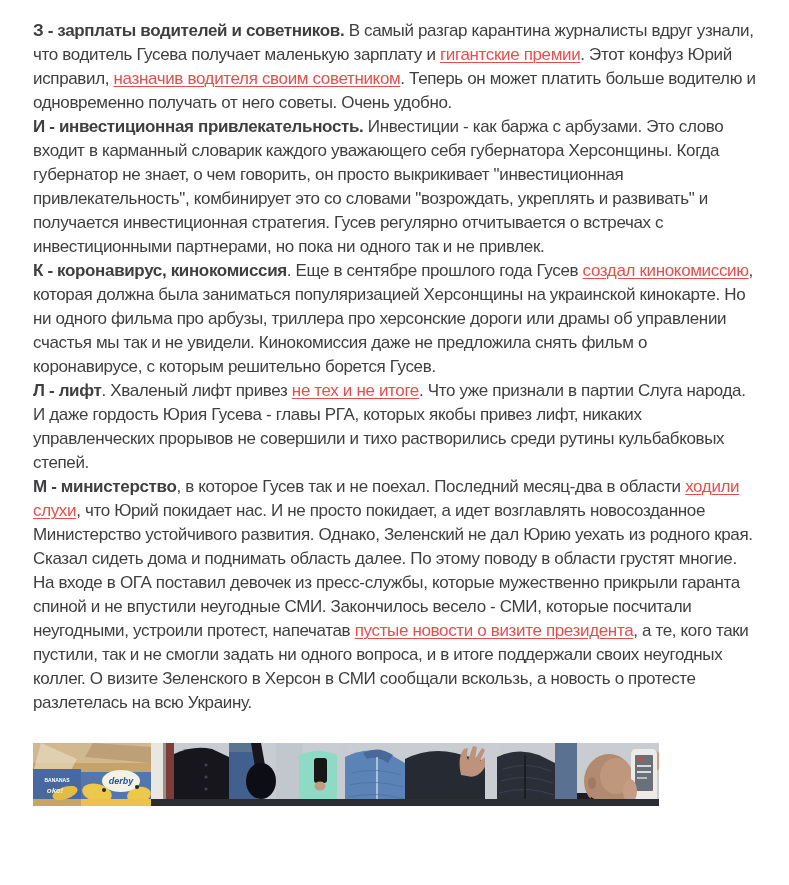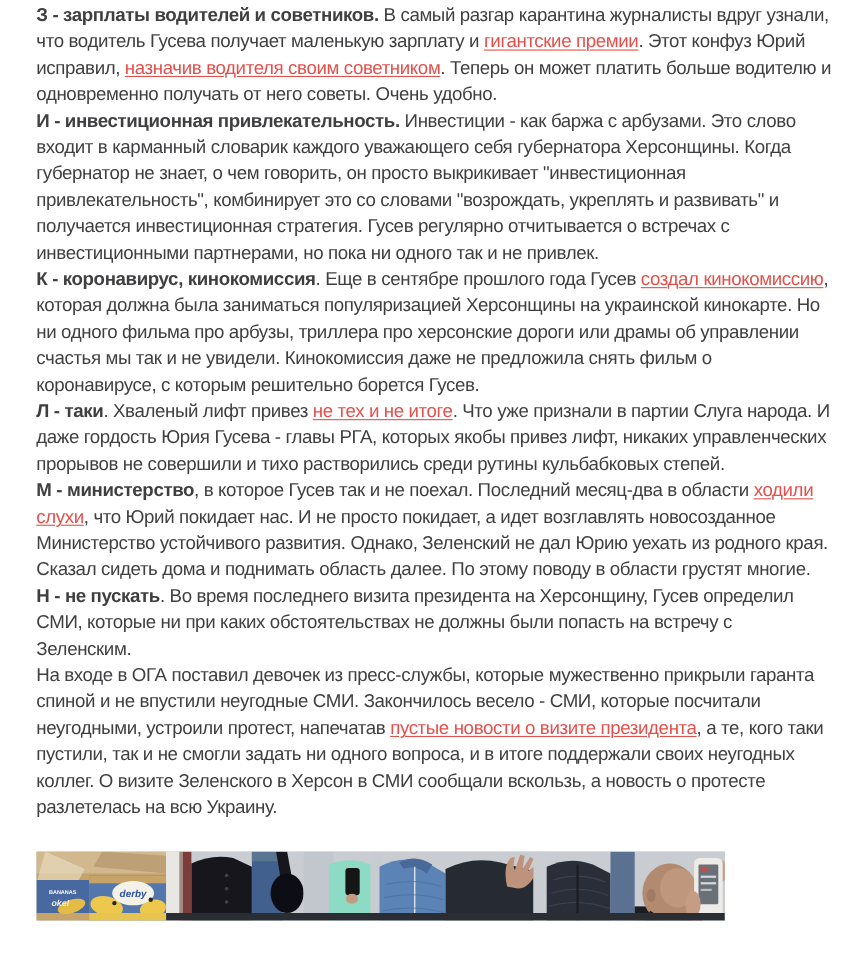--- a/index.html
+++ b/index.html
@@ -13,20 +13,21 @@
     height: 885px;
     overflow: hidden;
     background: #ffffff;
     font-family: "Liberation Sans", "DejaVu Sans", sans-serif;
     font-stretch: condensed;
   }
   .article-body {
     padding: 2px 33px 0 33px;
     width: 723px;
     box-sizing: content-box;
+    margin-top: 17px;
   }
   .para {
     margin: 0;
     font-size: 17px;
     line-height: 24px;
     letter-spacing: -0.35px;
     color: var(--text-color, #3f3f41);
     text-align: left;
   }
   .para strong {
@@ -53,23 +54,22 @@
 </style>
 </head>
 <body style="background: rgb(255, 255, 255);">
 
 <div class="page">
 
   <div class="article-body">
       <p class="para"><strong>З - зарплаты водителей и советников.</strong> В самый разгар карантина журналисты вдруг узнали, что водитель Гусева получает маленькую зарплату и <a href="#">гигантские премии</a>. Этот конфуз Юрий исправил, <a href="#">назначив водителя своим советником</a>. Теперь он может платить больше водителю и одновременно получать от него советы. Очень удобно.</p>
       <p class="para"><strong>И - инвестиционная привлекательность.</strong> Инвестиции - как баржа с арбузами. Это слово входит в карманный словарик каждого уважающего себя губернатора Херсонщины. Когда губернатор не знает, о чем говорить, он просто выкрикивает "инвестиционная привлекательность", комбинирует это со словами "возрождать, укреплять и развивать" и получается инвестиционная стратегия. Гусев регулярно отчитывается о встречах с инвестиционными партнерами, но пока ни одного так и не привлек.</p>
       <p class="para"><strong>К - коронавирус, кинокомиссия</strong>. Еще в сентябре прошлого года Гусев <a href="#">создал кинокомиссию</a>, которая должна была заниматься популяризацией Херсонщины на украинской кинокарте. Но ни одного фильма про арбузы, триллера про херсонские дороги или драмы об управлении счастья мы так и не увидели. Кинокомиссия даже не предложила снять фильм о коронавирусе, с которым решительно борется Гусев.</p>
-      <p class="para"><strong>Л - таки</strong>. Хваленый лифт привез <a href="#">не тех и не итоге</a>. Что уже признали в партии Слуга народа. И даже гордость Юрия Гусева - главы РГА, которых якобы привез лифт, никаких управленческих прорывов не совершили и тихо растворились среди рутины кульбабковых степей.</p>
+      <p class="para"><strong>Л - лифт</strong>. Хваленый лифт привез <a href="#">не тех и не итоге</a>. Что уже признали в партии Слуга народа. И даже гордость Юрия Гусева - главы РГА, которых якобы привез лифт, никаких управленческих прорывов не совершили и тихо растворились среди рутины кульбабковых степей.</p>
       <p class="para"><strong>М - министерство</strong>, в которое Гусев так и не поехал. Последний месяц-два в области <a href="#">ходили слухи</a>, что Юрий покидает нас. И не просто покидает, а идет возглавлять новосозданное Министерство устойчивого развития. Однако, Зеленский не дал Юрию уехать из родного края. Сказал сидеть дома и поднимать область далее. По этому поводу в области грустят многие.</p>
-      <p class="para"><strong>Н - не пускать</strong>. Во время последнего визита президента на Херсонщину, Гусев определил СМИ, которые ни при каких обстоятельствах не должны были попасть на встречу с Зеленским.</p>
       <p class="para">На входе в ОГА поставил девочек из пресс-службы, которые мужественно прикрыли гаранта спиной и не впустили неугодные СМИ. Закончилось весело - СМИ, которые посчитали неугодными, устроили протест, напечатав <a href="#">пустые новости о визите президента</a>, а те, кого таки пустили, так и не смогли задать ни одного вопроса, и в итоге поддержали своих неугодных коллег. О визите Зеленского в Херсон в СМИ сообщали вскользь, а новость о протесте разлетелась на всю Украину.</p>
     </div>
 
   <figure class="article-photo">
     <svg width="626" height="63" viewBox="0 0 626 63" xmlns="http://www.w3.org/2000/svg">
       <defs>
         <filter id="soft" x="-2%" y="-5%" width="104%" height="110%">
           <feGaussianBlur stdDeviation="0.55"></feGaussianBlur>
         </filter>
       </defs>

